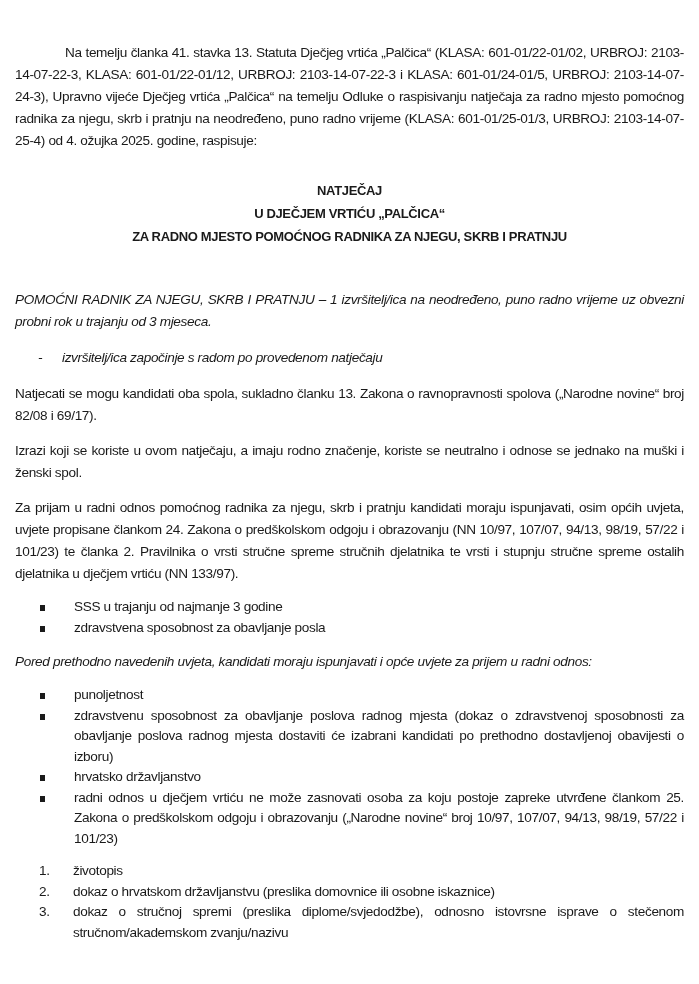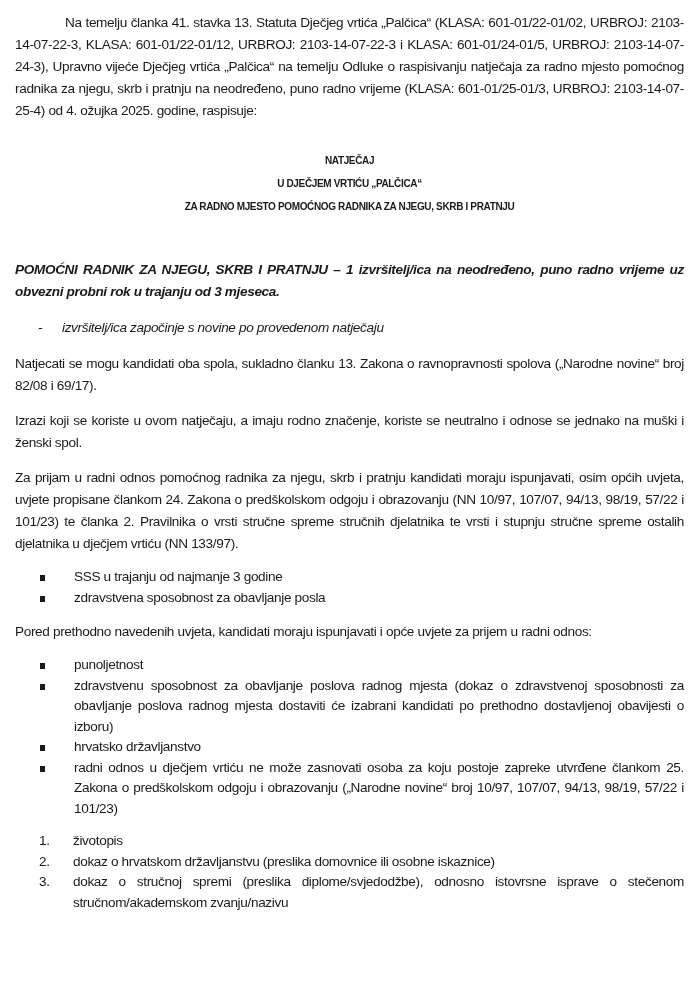--- a/index.html
+++ b/index.html
@@ -3,57 +3,57 @@
   <meta charset="utf-8">
   <style>
     html, body { margin: 0; padding: 0; background: #ffffff; }
     body {
       width: 699px; height: 984px; overflow: hidden;
       font-family: "Liberation Sans", sans-serif;
       color: #1a1a1a;
       font-size: 13.6px;
       letter-spacing: -0.35px;
     }
-    .page { position: relative; padding: 12px 15px 0 15px; }
+    .page { position: relative; padding: 12px 15px 0 15px; margin-top: 30px; }
     p { margin: 0; text-align: justify; line-height: 22px; }
     .intro { text-indent: 50px; }
-    .title-block { text-align: center; font-weight: bold; font-size: 10px; line-height: 23px; margin-top: 27px; }
+    .title-block { text-align: center; font-weight: bold; font-size: 13px; line-height: 23px; margin-top: 27px; }
     .title-block div { text-align: center; }
-    .position { font-weight: bold; font-style: italic; margin-top: 41px; }
+    .position { font-weight: normal; font-style: italic; margin-top: 41px; }
     .dash-item { display: flex; margin-top: 14px; font-style: italic; line-height: 22px; }
     .dash-item .marker { width: 24px; padding-left: 23px; }
     .para { margin-top: 13px; }
     ul.sq, ol.num { margin: 12px 0 0 0; padding: 0; list-style: none; }
     ul.sq li, ol.num li { display: flex; line-height: 20.5px; justify-content: center; }
     ul.sq li .marker { width: 35px; padding-left: 24px; flex: none; position: relative; box-sizing: content-box; }
     ul.sq li .marker::before {
       content: ""; position: absolute; left: 25px; top: 8px; width: 5px; height: 6px; background: #1a1a1a;
     }
     ol.num li .marker { width: 34px; padding-left: 24px; flex: none; }
     li .text { flex: 1; text-align: justify; }
-    .gap-after-list { margin-top: 13px; }
+    .gap-after-list { margin-top: 13px; font-style: italic; }
   </style>
 </head>
 <body>
 
 <div class="page">
 
   <p class="intro">Na temelju članka 41. stavka 13. Statuta Dječjeg vrtića „Palčica“ (KLASA: 601-01/22-01/02, URBROJ: 2103-14-07-22-3, KLASA: 601-01/22-01/12, URBROJ: 2103-14-07-22-3 i KLASA: 601-01/24-01/5, URBROJ: 2103-14-07-24-3), Upravno vijeće Dječjeg vrtića „Palčica“ na temelju Odluke o raspisivanju natječaja za radno mjesto pomoćnog radnika za njegu, skrb i pratnju na neodređeno, puno radno vrijeme (KLASA: 601-01/25-01/3, URBROJ: 2103-14-07-25-4) od 4. ožujka 2025. godine, raspisuje:</p>
 
   <div class="title-block">
     <div>NATJEČAJ</div>
     <div>U DJEČJEM VRTIĆU „PALČICA“</div>
     <div>ZA RADNO MJESTO POMOĆNOG RADNIKA ZA NJEGU, SKRB I PRATNJU</div>
   </div>
 
   <p class="position">POMOĆNI RADNIK ZA NJEGU, SKRB I PRATNJU – 1 izvršitelj/ica na neodređeno, puno radno vrijeme uz obvezni probni rok u trajanju od 3 mjeseca.</p>
 
   <div class="dash-item">
     <span class="marker">-</span>
-    <span>izvršitelj/ica započinje s novine po provedenom natječaju</span>
+    <span>izvršitelj/ica započinje s radom po provedenom natječaju</span>
   </div>
 
   <p class="para" style="margin-top:14px">Natjecati se mogu kandidati oba spola, sukladno članku 13. Zakona o ravnopravnosti spolova („Narodne novine“ broj 82/08 i 69/17).</p>
   <p class="para">Izrazi koji se koriste u ovom natječaju, a imaju rodno značenje, koriste se neutralno i odnose se jednako na muški i ženski spol.</p>
   <p class="para">Za prijam u radni odnos pomoćnog radnika za njegu, skrb i pratnju kandidati moraju ispunjavati, osim općih uvjeta, uvjete propisane člankom 24. Zakona o predškolskom odgoju i obrazovanju (NN 10/97, 107/07, 94/13, 98/19, 57/22 i 101/23) te članka 2. Pravilnika o vrsti stručne spreme stručnih djelatnika te vrsti i stupnju stručne spreme ostalih djelatnika u dječjem vrtiću (NN 133/97).</p>
 
   <ul class="sq">
     <li>
         <span class="marker"></span>
         <span class="text">SSS u trajanju od najmanje 3 godine</span>

